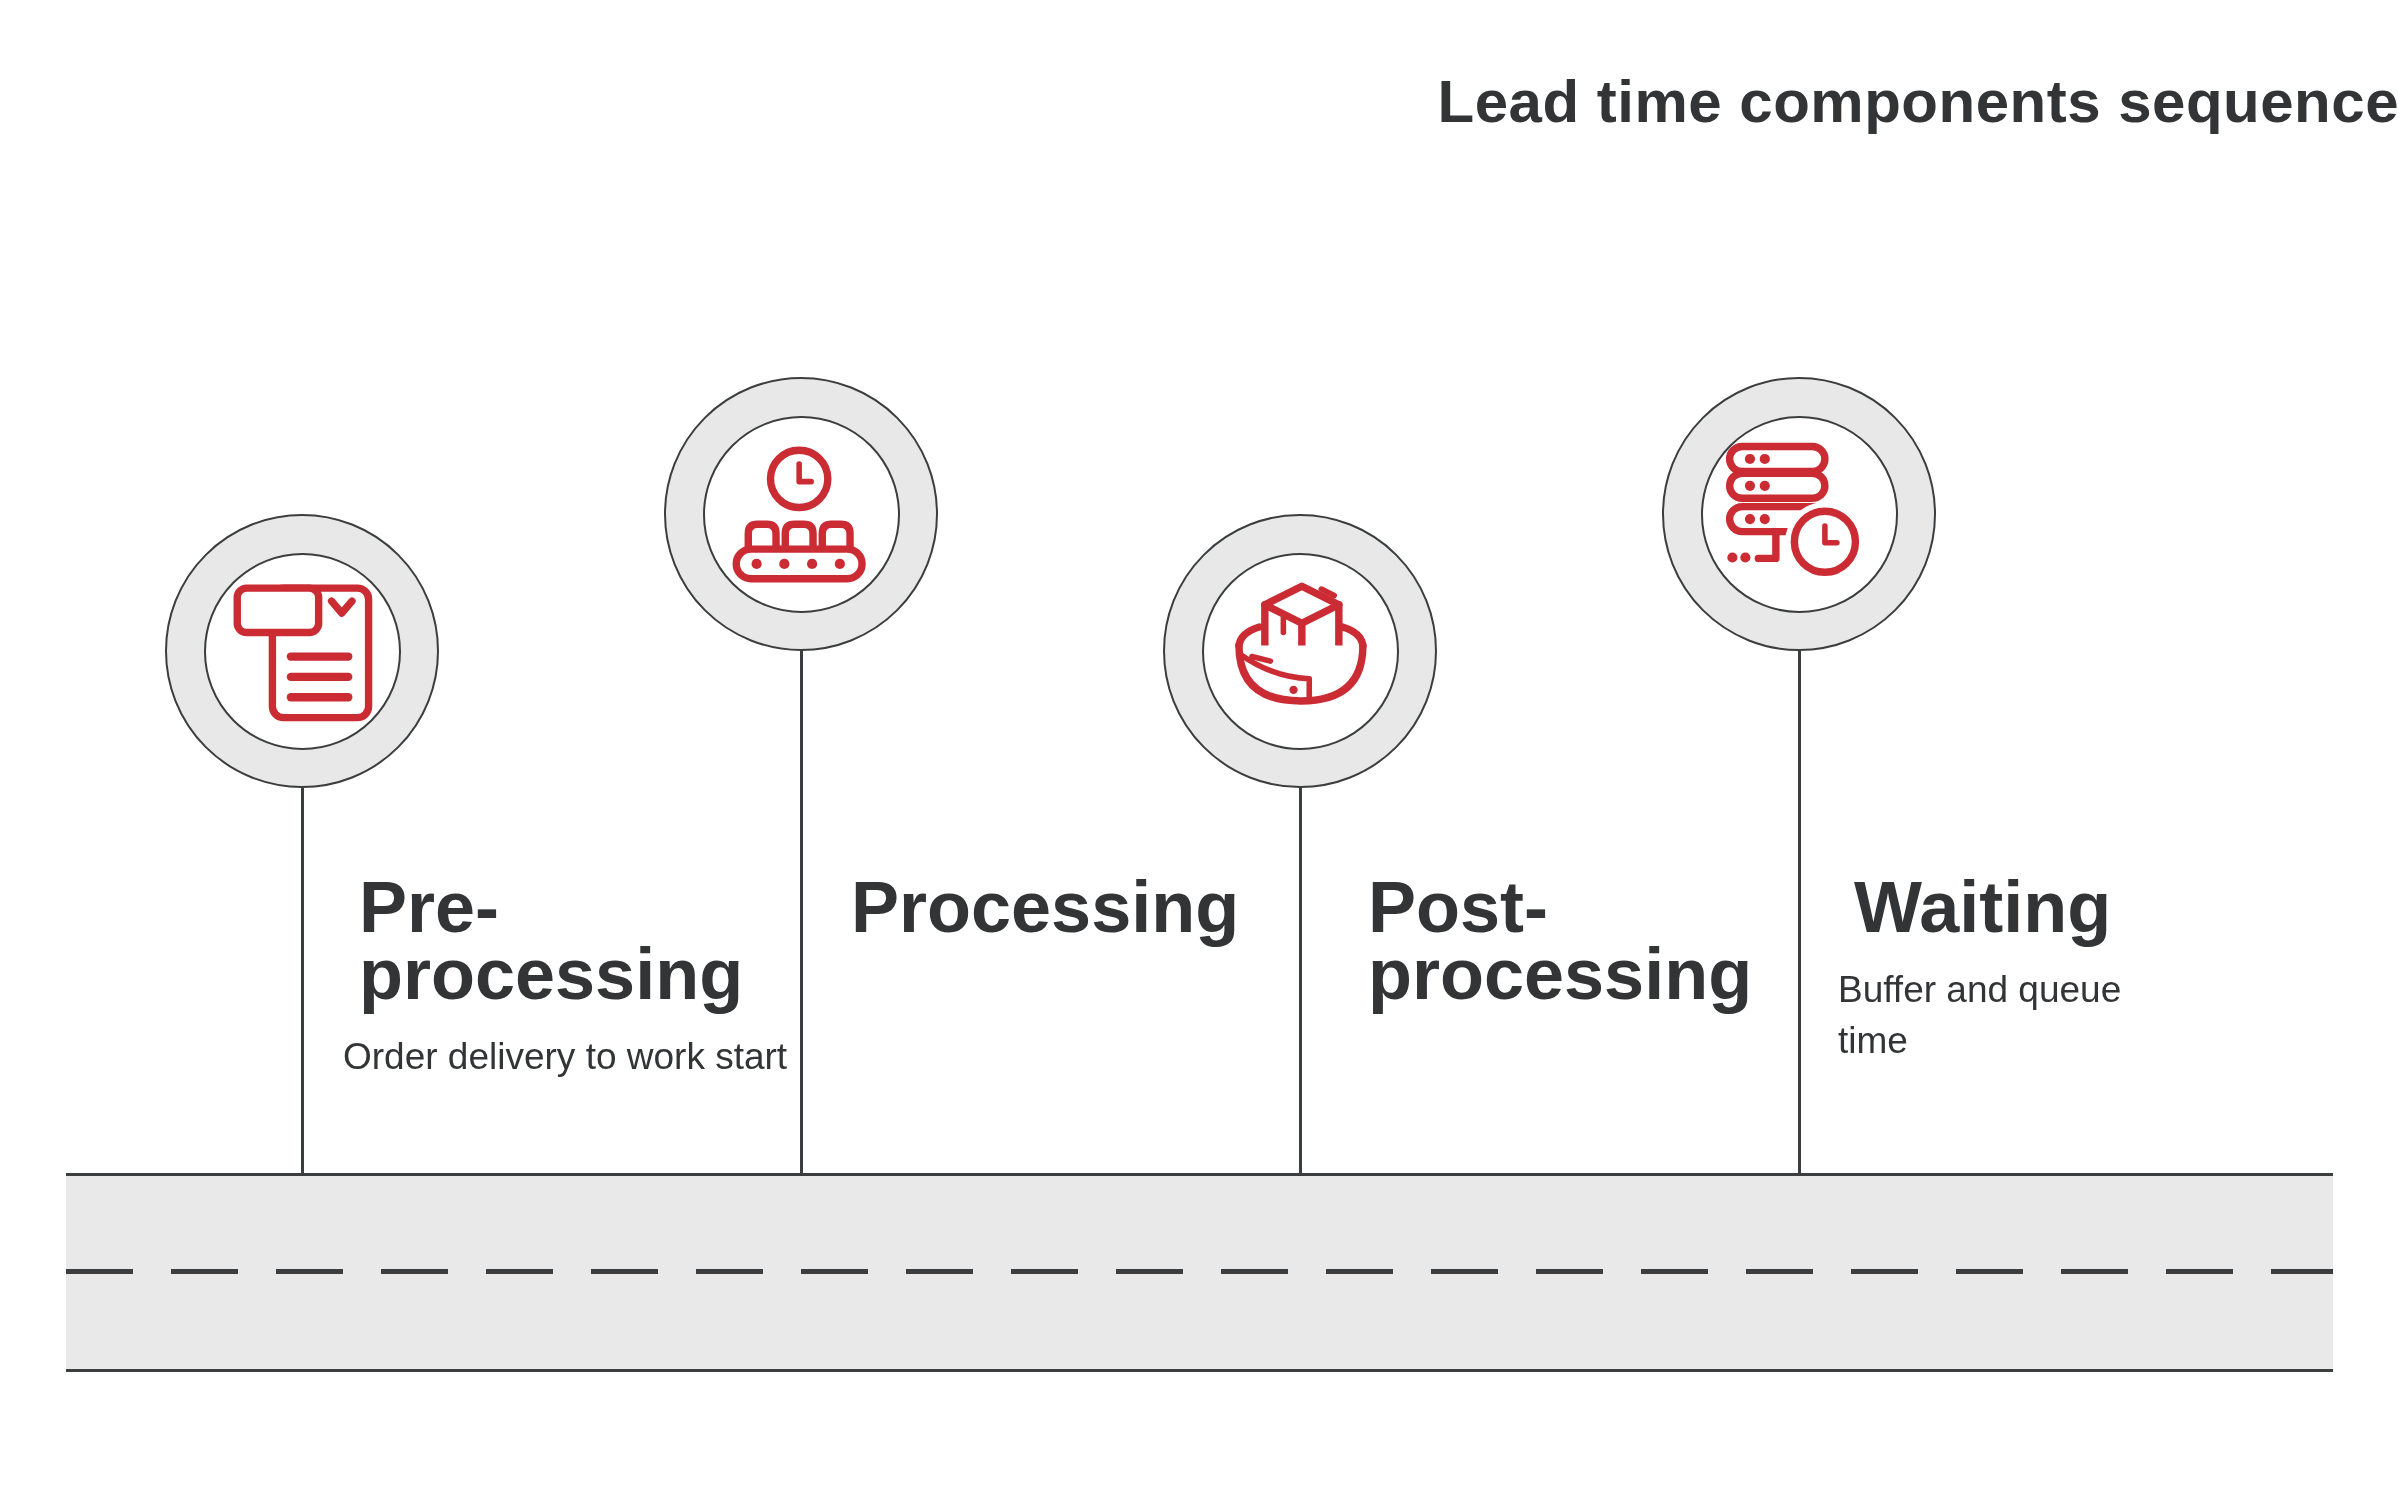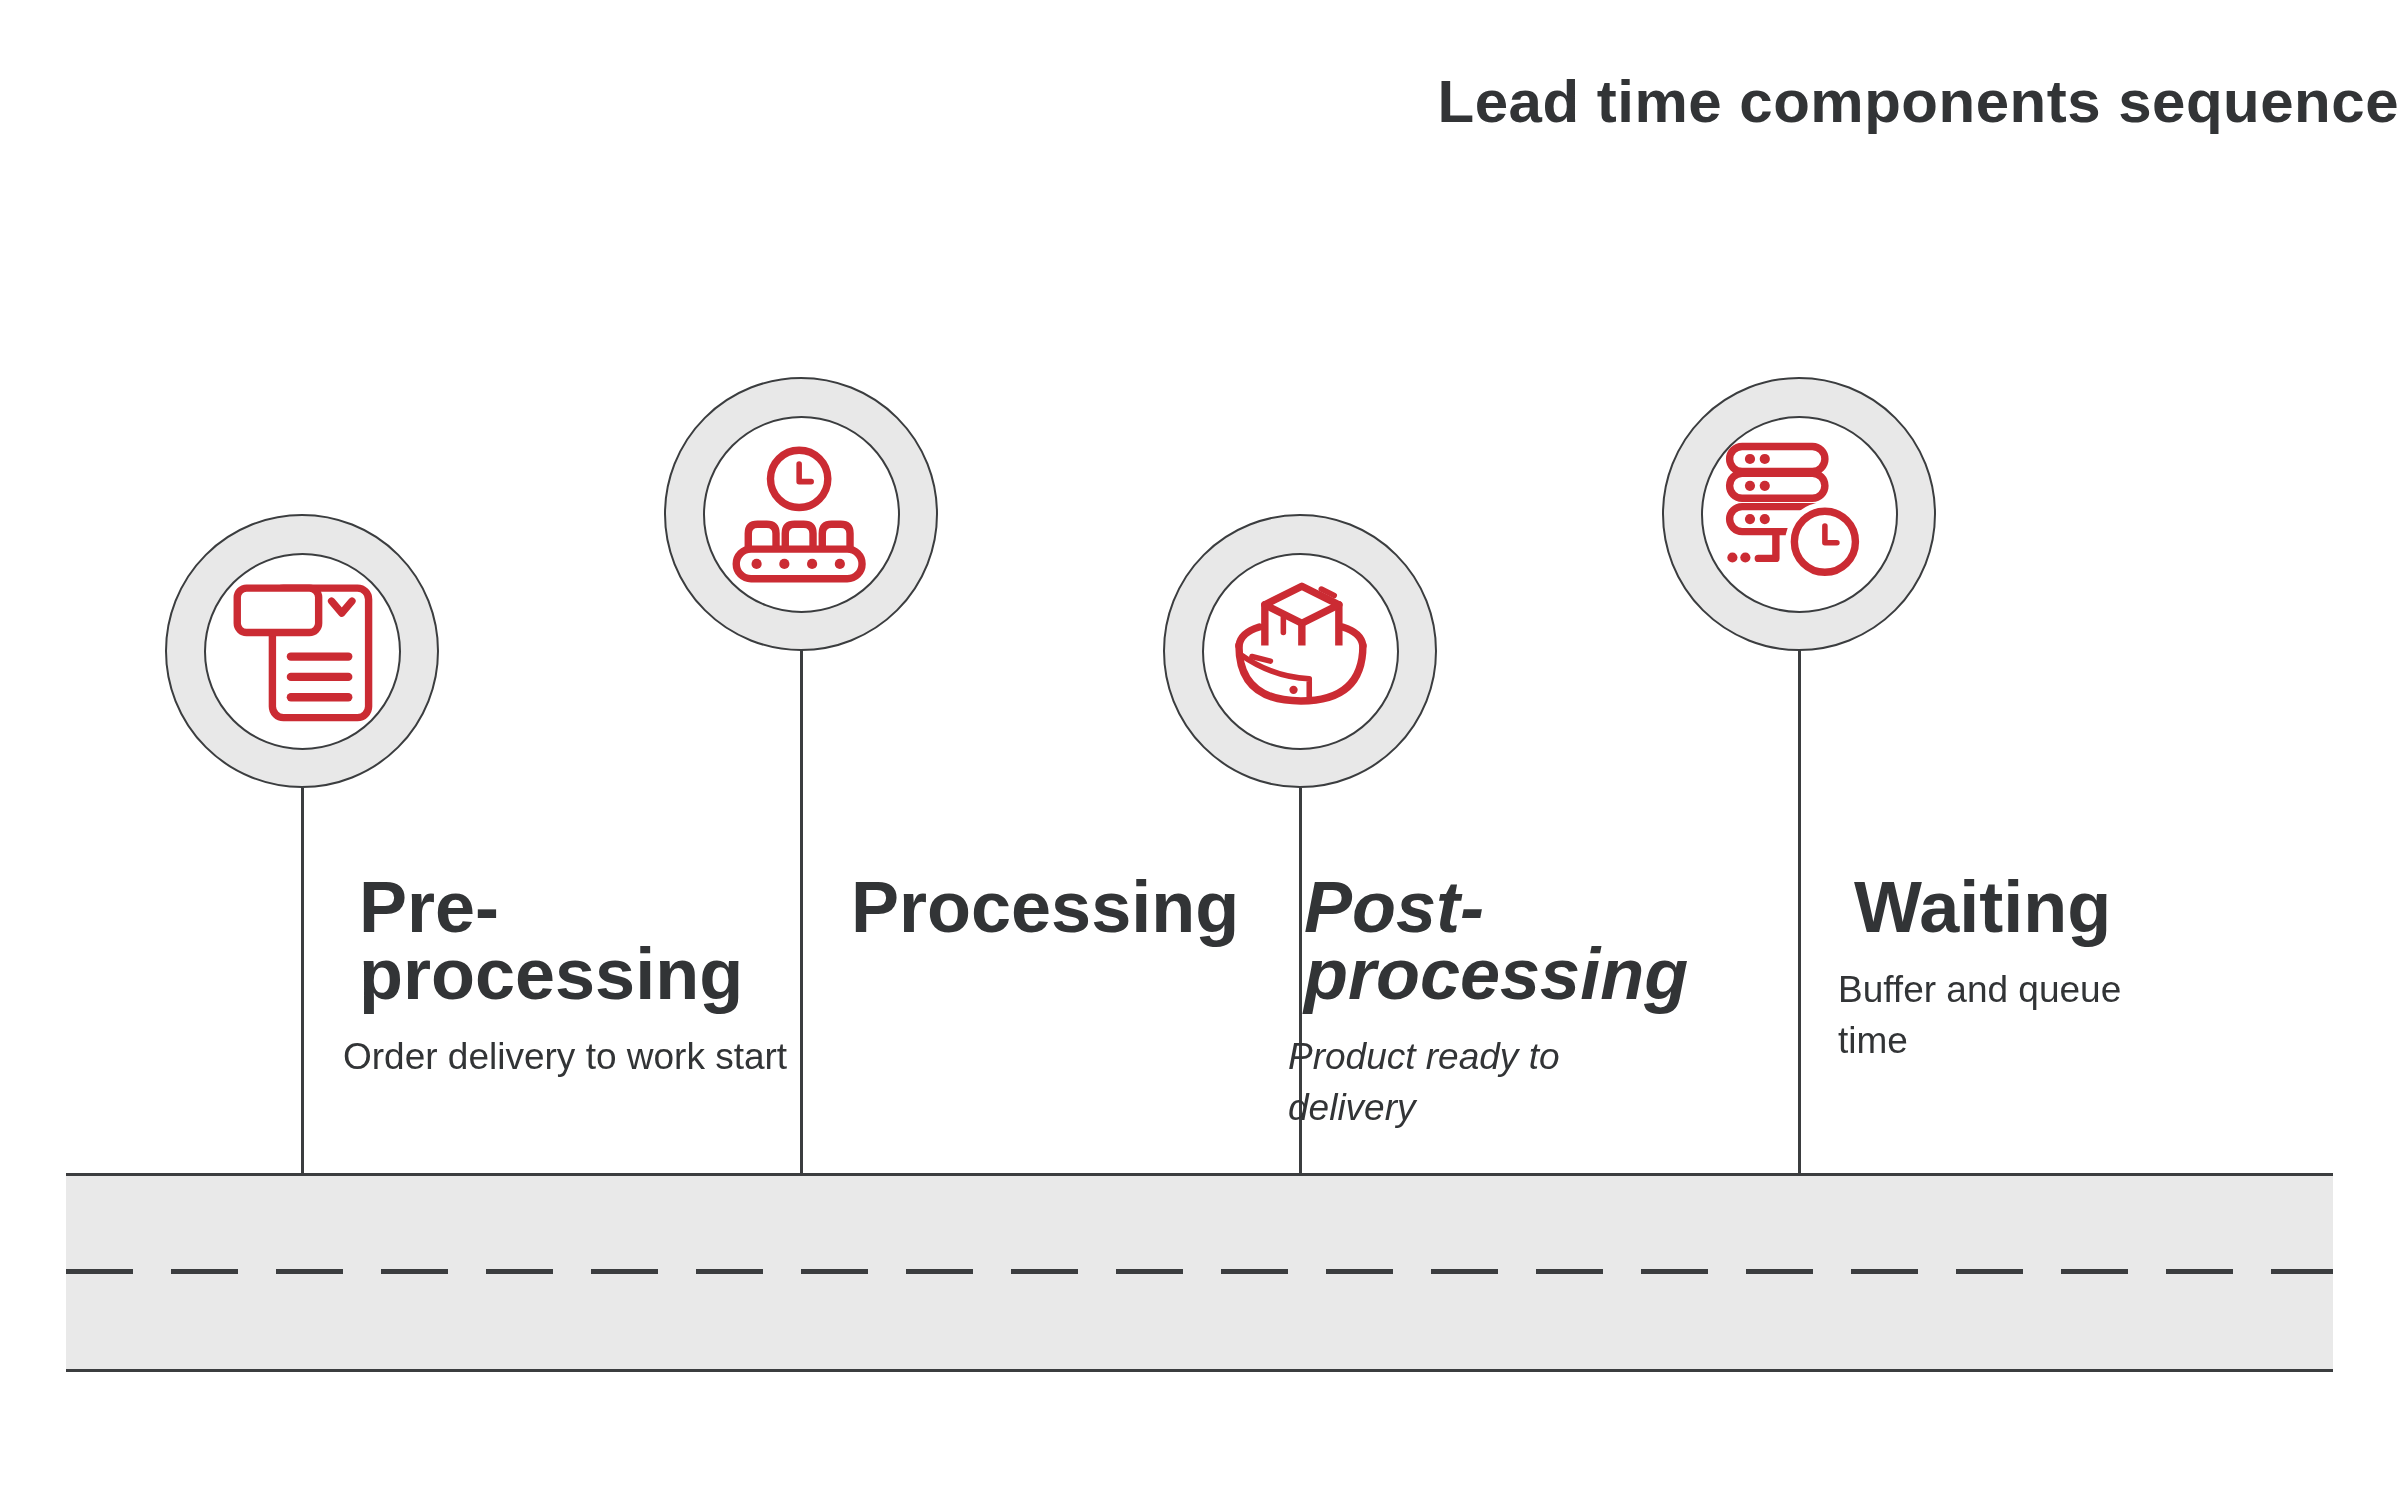--- a/index.html
+++ b/index.html
@@ -56,21 +56,21 @@
   .tblock{position:absolute;top:858px;}
   .tblock h2{
     margin:16px;font-size:72px;line-height:67px;font-weight:600;
     max-width:403px;color:var(--text);
   }
   .tblock p{
     margin:22.5px 0 0 0;font-size:37px;line-height:51px;font-weight:400;color:var(--text);
   }
   .b1{left:343px;width:468px;}
   .b2{left:835px;width:440px;}
-  .b3{left:1288px;width:403px;font-style:italic;}
+  .b3{left:1352px;width:403px;}
   .b4{left:1838px;width:356px;}
 </style>
 </head>
 <body>
 
 <div id="canvas">
 
   <div class="title">Lead time components sequence</div>
 
   <div class="ring" style="left:165px;top:514px;">
@@ -128,21 +128,20 @@
         <path class="st thin" d="M16,84 Q50,108 90,110 M90,110 V133"></path>
         <path class="st thin" d="M28,86 L48,91"></path>
         <circle class="dot" cx="73" cy="122" r="4.5"></circle>
       </svg>
     </div>
   </div>
   <div class="stem" style="left:1299px;top:788px;height:471px;"></div>
   <div class="node" style="left:1287px;top:1259px;"></div>
   <div class="tblock b3">
     <h2>Post-processing</h2>
-    <p>Product ready to delivery</p>
   </div>
 
   <div class="ring" style="left:1662px;top:377px;">
     <div class="ring-inner">
       <svg viewBox="0 0 160 160">
         <rect class="st fw" x="5" y="7" width="103" height="27" rx="13.5"></rect>
         <rect class="st fw" x="5" y="36" width="103" height="27" rx="13.5"></rect>
         <rect class="st fw" x="5" y="72" width="103" height="27" rx="13.5"></rect>
         <circle class="dot" cx="27" cy="20.5" r="5.5"></circle>
         <circle class="dot" cx="43" cy="20.5" r="5.5"></circle>

